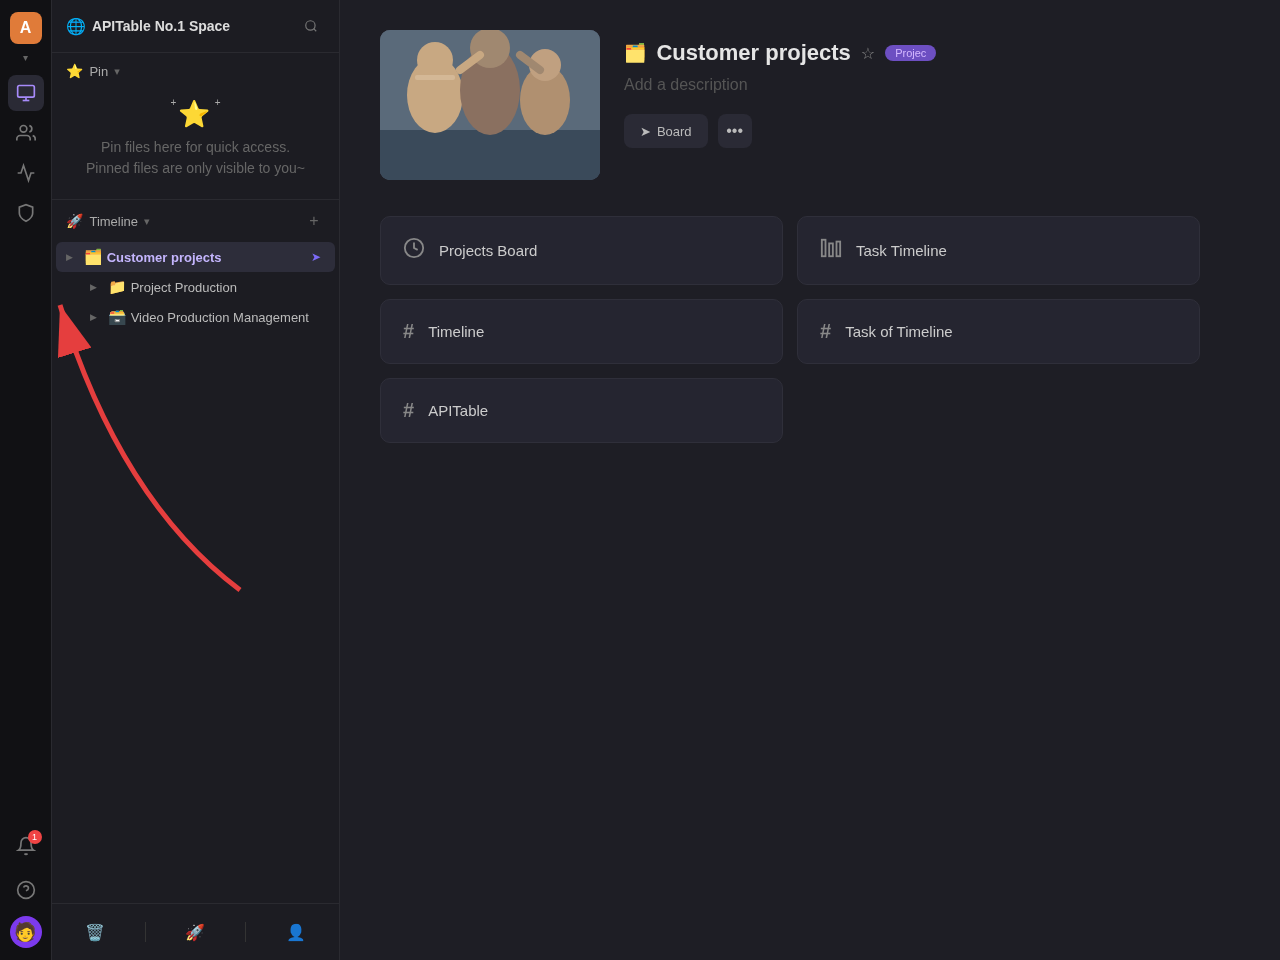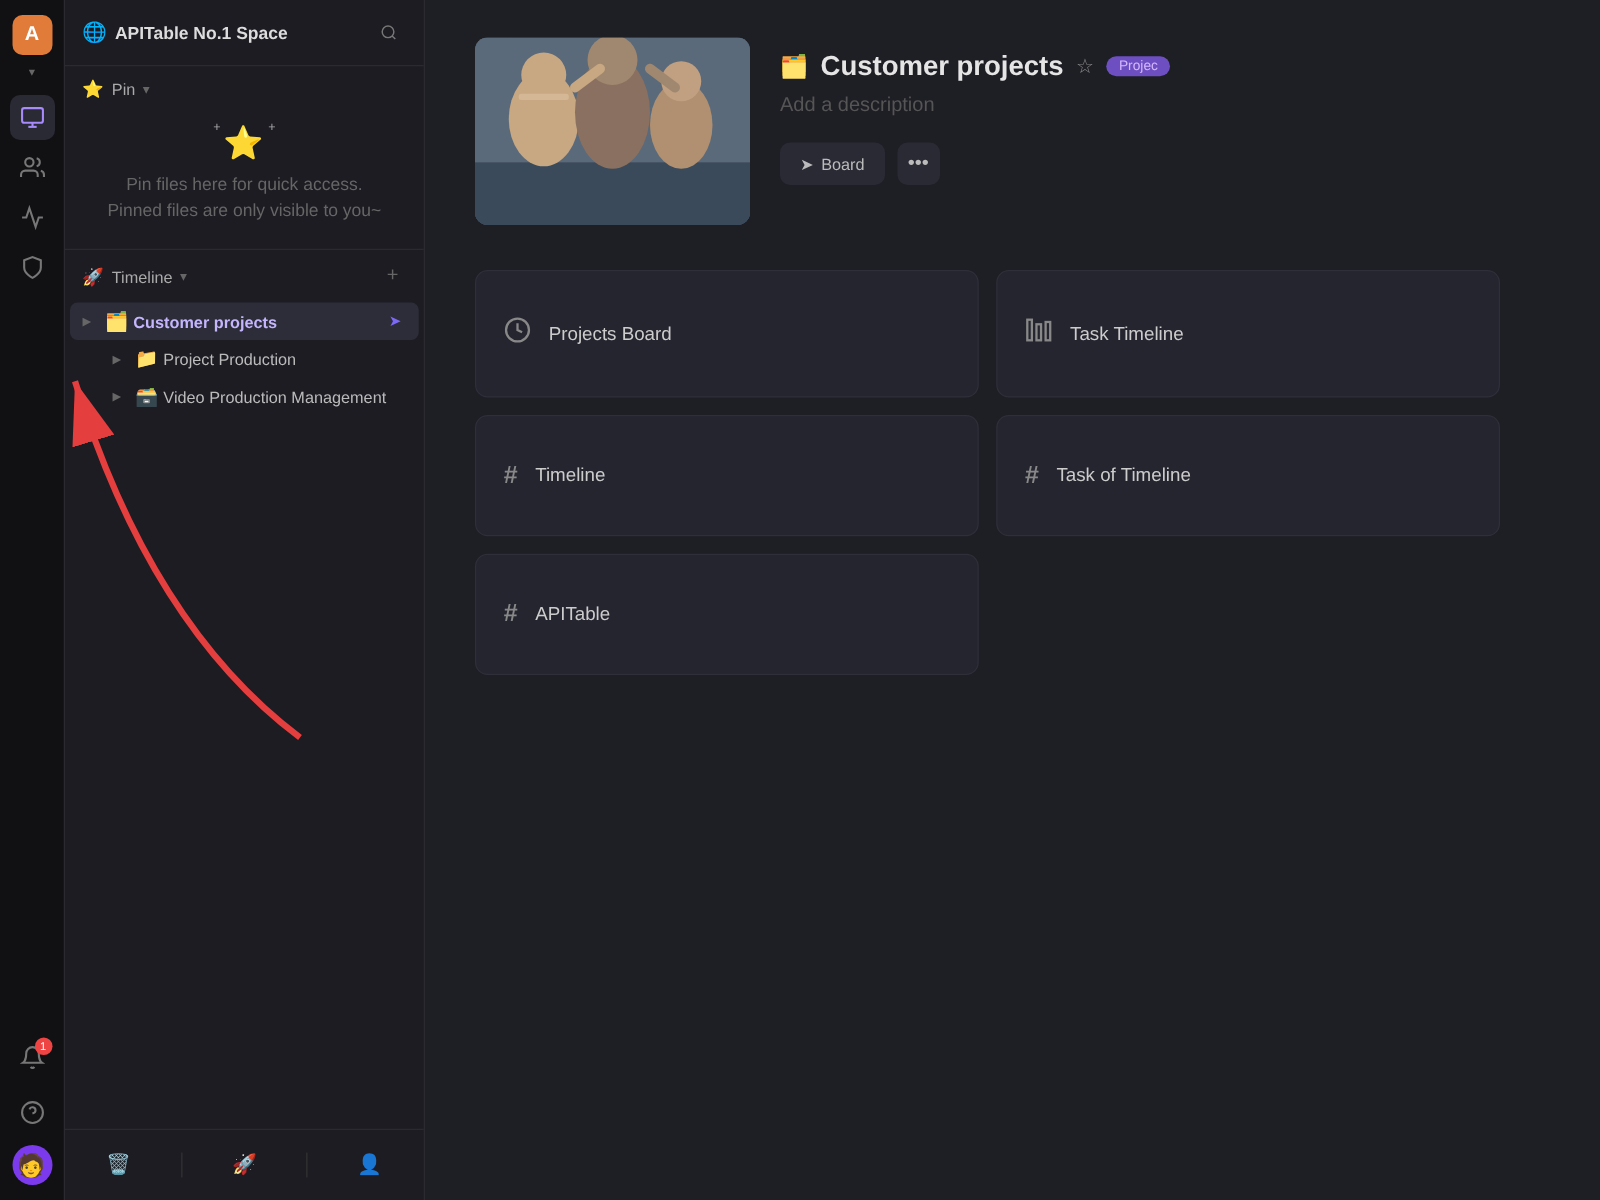--- a/index.html
+++ b/index.html
@@ -400,21 +400,21 @@
     
     .cards-grid {
       display: grid;
       grid-template-columns: 1fr 1fr;
       gap: 14px;
       max-width: 820px;
     }
     .card {
       background: #252530;
       border-radius: 10px;
-      padding: 36px 22px;
+      padding: 20px 22px;
       display: flex;
       align-items: center;
       gap: 14px;
       cursor: pointer;
       border: 1px solid #2f2f3a;
       transition: background 0.15s;
     }
     .card-icon {
       font-size: 20px;
       color: #888;

